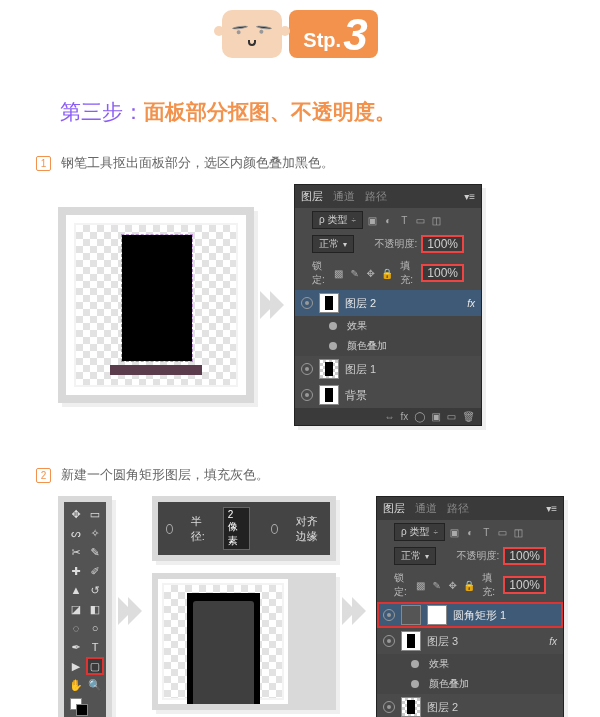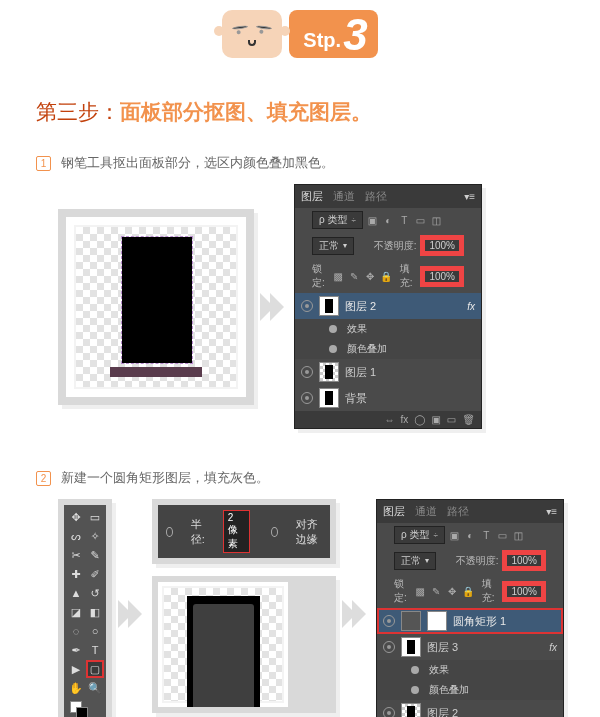--- a/index.html
+++ b/index.html
@@ -29,21 +29,21 @@
   .face .eye.l { left: 10px; transform: rotate(-8deg); }
   .face .eye.r { right: 10px; transform: rotate(8deg); }
   .face .mouth { position: absolute; width: 8px; height: 6px; border: 2px solid #333; border-top: none; border-radius: 0 0 6px 6px; left: 26px; top: 30px; }
   .stp {
     background: #f2924d; color: #fff; font-weight: bold; font-size: 20px;
     padding: 6px 10px 6px 14px; border-radius: 8px; display: flex; align-items: flex-end;
   }
   .stp .big { font-size: 44px; line-height: 34px; color: #fff; margin-left: 2px; font-style: italic; }
   .content { padding: 0 36px 10px; }
   .heading { font-size: 21px; margin: 30px 0 28px; display: flex; }
-  .heading .black { color: #c2410c; }
+  .heading .black { color: #8b5cf6; margin-left: 24px; }
   .heading .orange { color: #f2924d; font-weight: 600; }
   .substep { font-size: 13px; color: #666; display: flex; align-items: center; gap: 10px; margin-bottom: 12px; }
   .substep .num {
     width: 15px; height: 15px; border: 1px solid #f2924d; color: #f2924d;
     font-size: 10px; display: flex; align-items: center; justify-content: center; border-radius: 2px;
   }
   .row { display: flex; align-items: center; gap: 10px; margin-bottom: 40px; padding-left: 22px; margin-top: 11px; }
   .arrow { display: flex; gap: -4px; }
   .arrow span {
     width: 0; height: 0; border-top: 14px solid transparent;
@@ -70,21 +70,21 @@
   }
   .lp-titlebar { display: flex; gap: 10px; padding: 4px 6px; background: #3a3a3a; font-size: 11px; align-items: center; }
   .lp-titlebar .tab { color: #ddd; }
   .lp-titlebar .dim { color: #888; }
   .lp-titlebar .menu { margin-left: auto; font-size: 10px; }
   .lp-row { display: flex; align-items: center; padding: 3px 17px; gap: 4px; }
   .lp-row .grow { flex: 1; }
   .lp-dd { background: #3a3a3a; border: 1px solid #222; padding: 1px 6px; font-size: 10px; display: inline-flex; align-items: center; gap: 4px; }
   .lp-chev { font-size: 8px; }
   .lp-label { font-size: 10px; color: #bbb; }
-  .lp-pct { background: #3a3a3a; border: 5px solid #ef4444; padding: 0 4px; font-size: 10px; }
+  .lp-pct { background: #3a3a3a; border: 2px solid #ef4444; padding: 0 4px; font-size: 12px; }
   .lp-icons { display: flex; gap: 5px; font-size: 10px; color: #aaa; }
   .lp-icons span { width: 11px; text-align: center; }
   .layer { display: flex; align-items: center; padding: 3px 6px; gap: 6px; }
   .layer.sel { background: #3e5a77; color: #e8e8e8; }
   .layer.red { outline: 2px solid #d33; outline-offset: -2px; }
   .eye { width: 12px; height: 12px; border: 1px solid #999; border-radius: 50%; position: relative; }
   .eye::after { content: ""; position: absolute; width: 4px; height: 4px; background: #999; border-radius: 50%; top: 3px; left: 3px; }
   .thumb { width: 20px; height: 20px; border: 1px solid #888; background: #fff; display: flex; align-items: center; justify-content: center; }
   .thumb .inner-black { width: 8px; height: 14px; background: #000; }
   .thumb.checker-bg {
@@ -131,21 +131,21 @@
   <div class="stp">
     <span>Stp.</span>
     <span class="big">3</span>
   </div>
 </div>
 
 <div class="content">
 
   <div class="heading">
     <span class="black">第三步：</span>
-    <span class="orange">面板部分抠图、填充图层。</span>
+    <span class="orange">面板部分抠图、不透明度。</span>
   </div>
 
   <div class="substep">
     <div class="num">1</div>
     <div>钢笔工具抠出面板部分，选区内颜色叠加黑色。</div>
   </div>
 
   <div class="row">
 
     <div class="frame">

